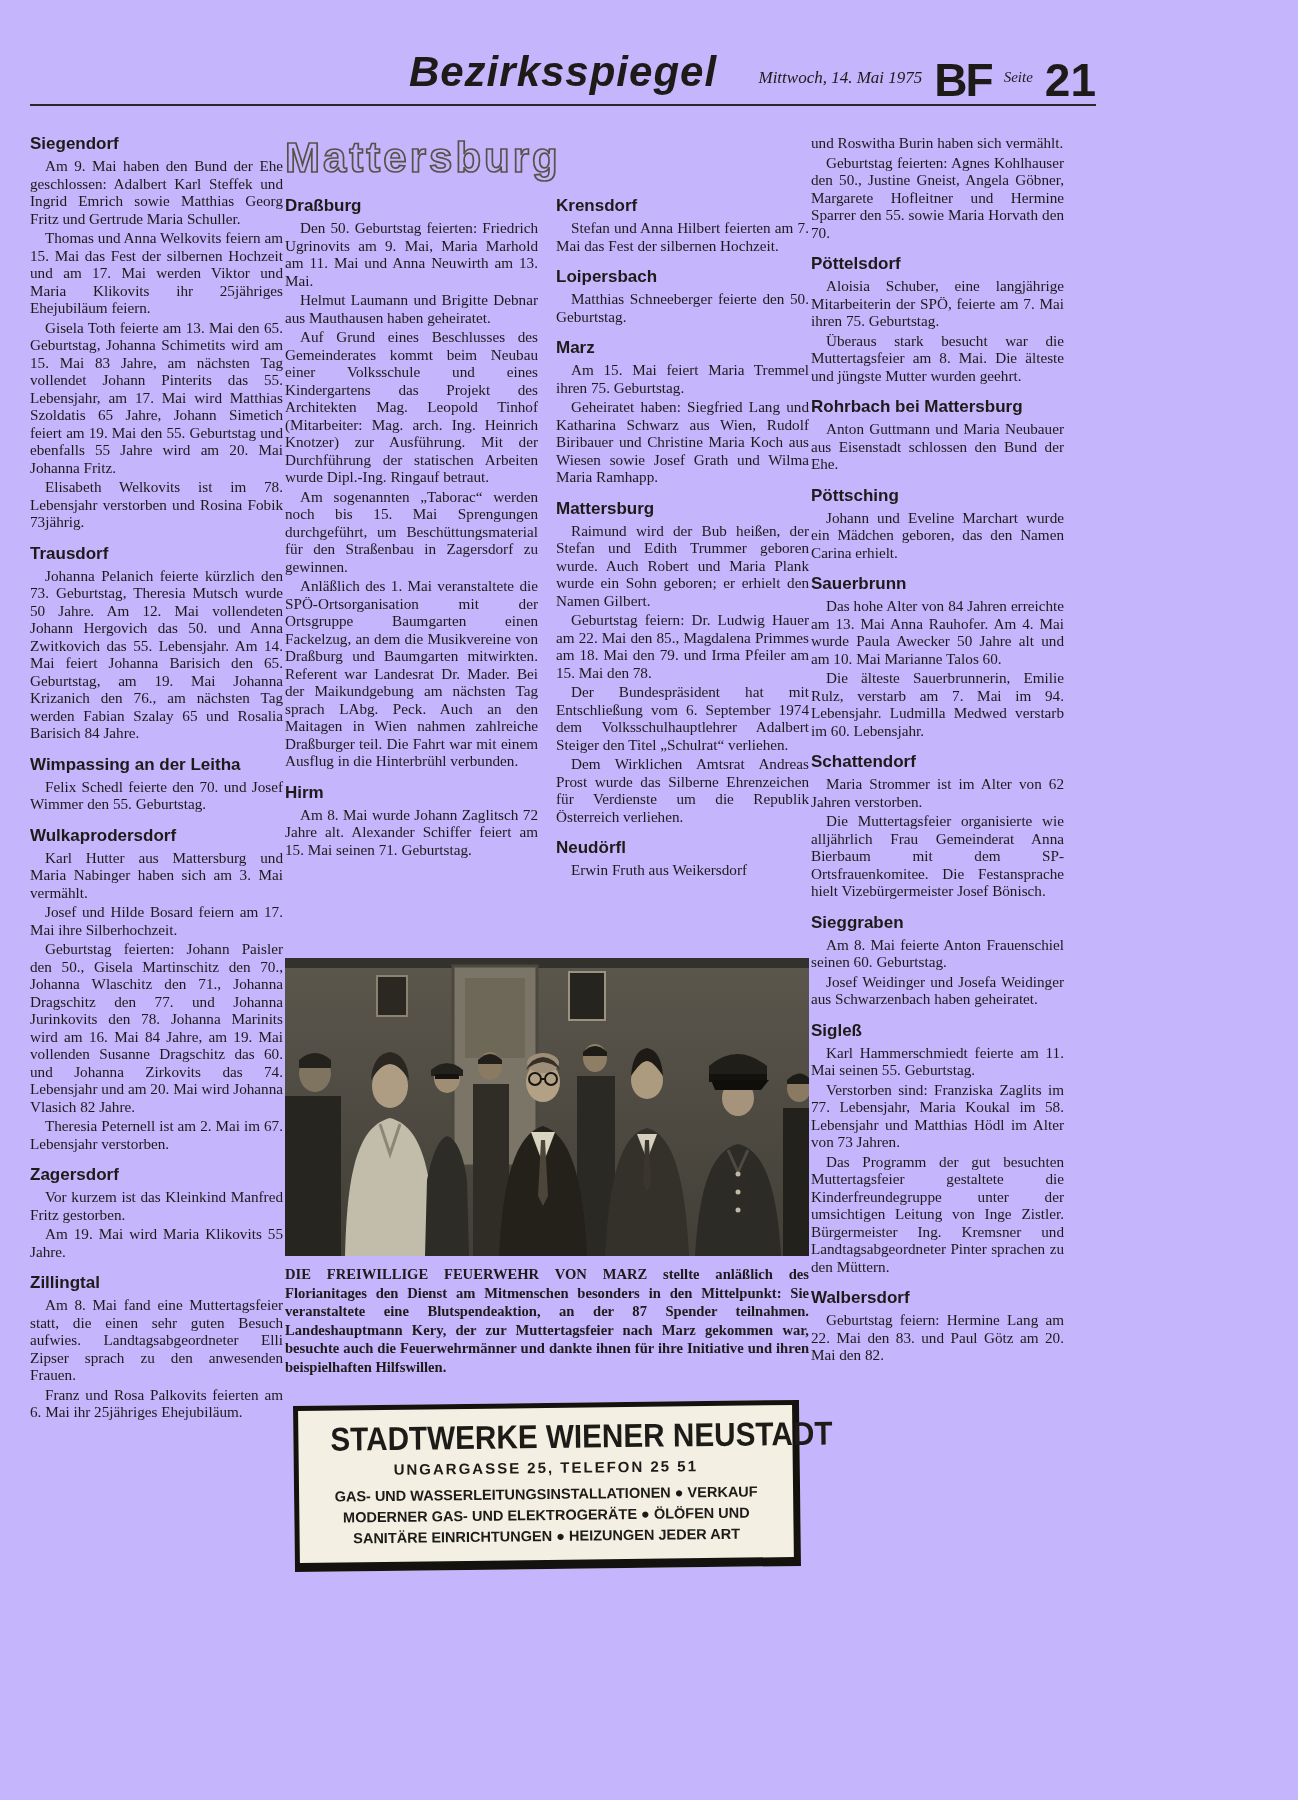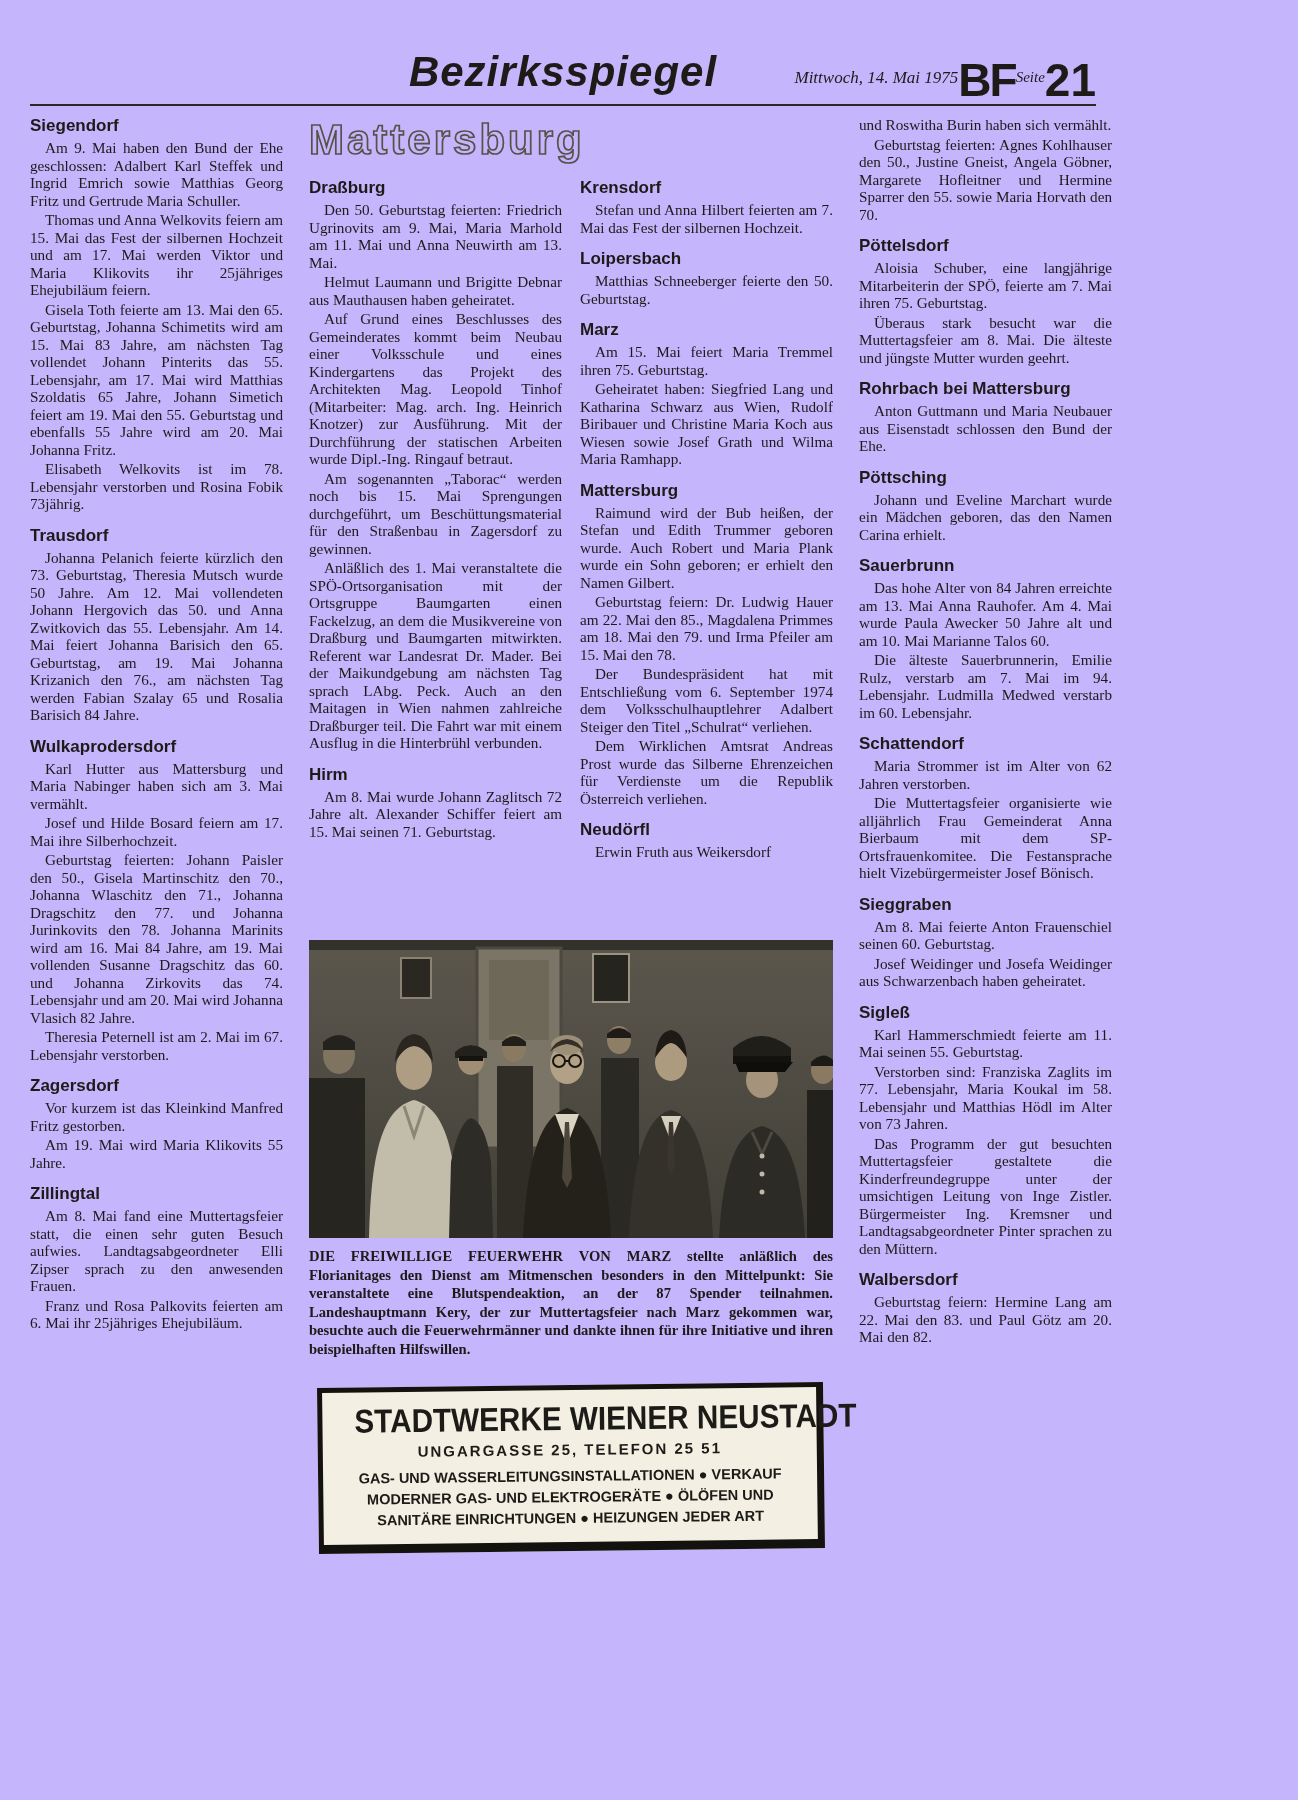--- a/index.html
+++ b/index.html
@@ -11,28 +11,28 @@
   }
   .content { position:absolute; left:30px; top:40px; width:1066px; }
 
   
   .page-header { position:relative; height:66px; border-bottom:2px solid #2a2822; }
   .paper-title {
     position:absolute; left:50%; bottom:8px; transform:translateX(-50%);
     font-family:"Liberation Sans", sans-serif; font-style:italic; font-weight:bold;
     font-size:42px; letter-spacing:1px; white-space:nowrap;
   }
-  .header-right { position:absolute; right:0; bottom:4px; display:flex; align-items:flex-end; }
+  .header-right { position:absolute; right:0; bottom:4px; display:flex; align-items:flex-end; gap:12px; }
   .issue-date { font-style:italic; font-size:17px; padding-bottom:12px; white-space:nowrap; }
   .paper-logo { font-family:"Liberation Sans", sans-serif; font-weight:bold; font-size:46px; line-height:0.85; letter-spacing:-2px; }
   .seite-label { font-style:italic; font-size:15px; padding-bottom:14px; }
   .page-number { font-family:"Liberation Sans", sans-serif; font-weight:bold; font-size:46px; line-height:0.85; }
 
   
-  .body-row { display:flex; gap:26px; margin-top:10px; align-items:flex-start; }
+  .body-row { display:flex; gap:2px; margin-top:28px; align-items:flex-start; }
   .col { flex:0 0 253px; width:253px; }
   .middle { flex:0 0 524px; width:524px; }
 
   .masthead { height:52px; margin-bottom:10px; }
   .masthead-text {
     font-family:"Liberation Sans", sans-serif; font-weight:bold; font-size:42px;
     letter-spacing:3px; color:transparent;
     -webkit-text-stroke:1.7px #575248; text-stroke:1.7px #575248;
   }
   .inner-cols { display:flex; gap:18px; height:756px; overflow:hidden; }
@@ -92,20 +92,24 @@
           <section class="article" data-name="article-siegendorf">
             <h3 class="article-heading" data-name="article-heading">Siegendorf</h3>
             <p class="article-paragraph" data-name="article-paragraph">Am 9. Mai haben den Bund der Ehe geschlossen: Adalbert Karl Steffek und Ingrid Emrich sowie Matthias Georg Fritz und Gertrude Maria Schuller.</p>
             <p class="article-paragraph" data-name="article-paragraph">Thomas und Anna Welkovits feiern am 15. Mai das Fest der silbernen Hochzeit und am 17. Mai werden Viktor und Maria Klikovits ihr 25jähriges Ehejubiläum feiern.</p>
             <p class="article-paragraph" data-name="article-paragraph">Gisela Toth feierte am 13. Mai den 65. Geburtstag, Johanna Schimetits wird am 15. Mai 83 Jahre, am nächsten Tag vollendet Johann Pinterits das 55. Lebensjahr, am 17. Mai wird Matthias Szoldatis 65 Jahre, Johann Simetich feiert am 19. Mai den 55. Geburtstag und ebenfalls 55 Jahre wird am 20. Mai Johanna Fritz.</p>
             <p class="article-paragraph" data-name="article-paragraph">Elisabeth Welkovits ist im 78. Lebensjahr verstorben und Rosina Fobik 73jährig.</p>
           </section>
           <section class="article" data-name="article-trausdorf">
             <h3 class="article-heading" data-name="article-heading">Trausdorf</h3>
             <p class="article-paragraph" data-name="article-paragraph">Johanna Pelanich feierte kürzlich den 73. Geburtstag, Theresia Mutsch wurde 50 Jahre. Am 12. Mai vollendeten Johann Hergovich das 50. und Anna Zwitkovich das 55. Lebensjahr. Am 14. Mai feiert Johanna Barisich den 65. Geburtstag, am 19. Mai Johanna Krizanich den 76., am nächsten Tag werden Fabian Szalay 65 und Rosalia Barisich 84 Jahre.</p>
+          </section>
+          <section class="article" data-name="article-wimpassing-an-der-leitha">
+            <h3 class="article-heading" data-name="article-heading">Wimpassing an der Leitha</h3>
+            <p class="article-paragraph" data-name="article-paragraph">Felix Schedl feierte den 70. und Josef Wimmer den 55. Geburtstag.</p>
           </section>
           <section class="article" data-name="article-wulkaprodersdorf">
             <h3 class="article-heading" data-name="article-heading">Wulkaprodersdorf</h3>
             <p class="article-paragraph" data-name="article-paragraph">Karl Hutter aus Mattersburg und Maria Nabinger haben sich am 3. Mai vermählt.</p>
             <p class="article-paragraph" data-name="article-paragraph">Josef und Hilde Bosard feiern am 17. Mai ihre Silberhochzeit.</p>
             <p class="article-paragraph" data-name="article-paragraph">Geburtstag feierten: Johann Paisler den 50., Gisela Martinschitz den 70., Johanna Wlaschitz den 71., Johanna Dragschitz den 77. und Johanna Jurinkovits den 78. Johanna Marinits wird am 16. Mai 84 Jahre, am 19. Mai vollenden Susanne Dragschitz das 60. und Johanna Zirkovits das 74. Lebensjahr und am 20. Mai wird Johanna Vlasich 82 Jahre.</p>
             <p class="article-paragraph" data-name="article-paragraph">Theresia Peternell ist am 2. Mai im 67. Lebensjahr verstorben.</p>
           </section>
           <section class="article" data-name="article-zagersdorf">
             <h3 class="article-heading" data-name="article-heading">Zagersdorf</h3>

